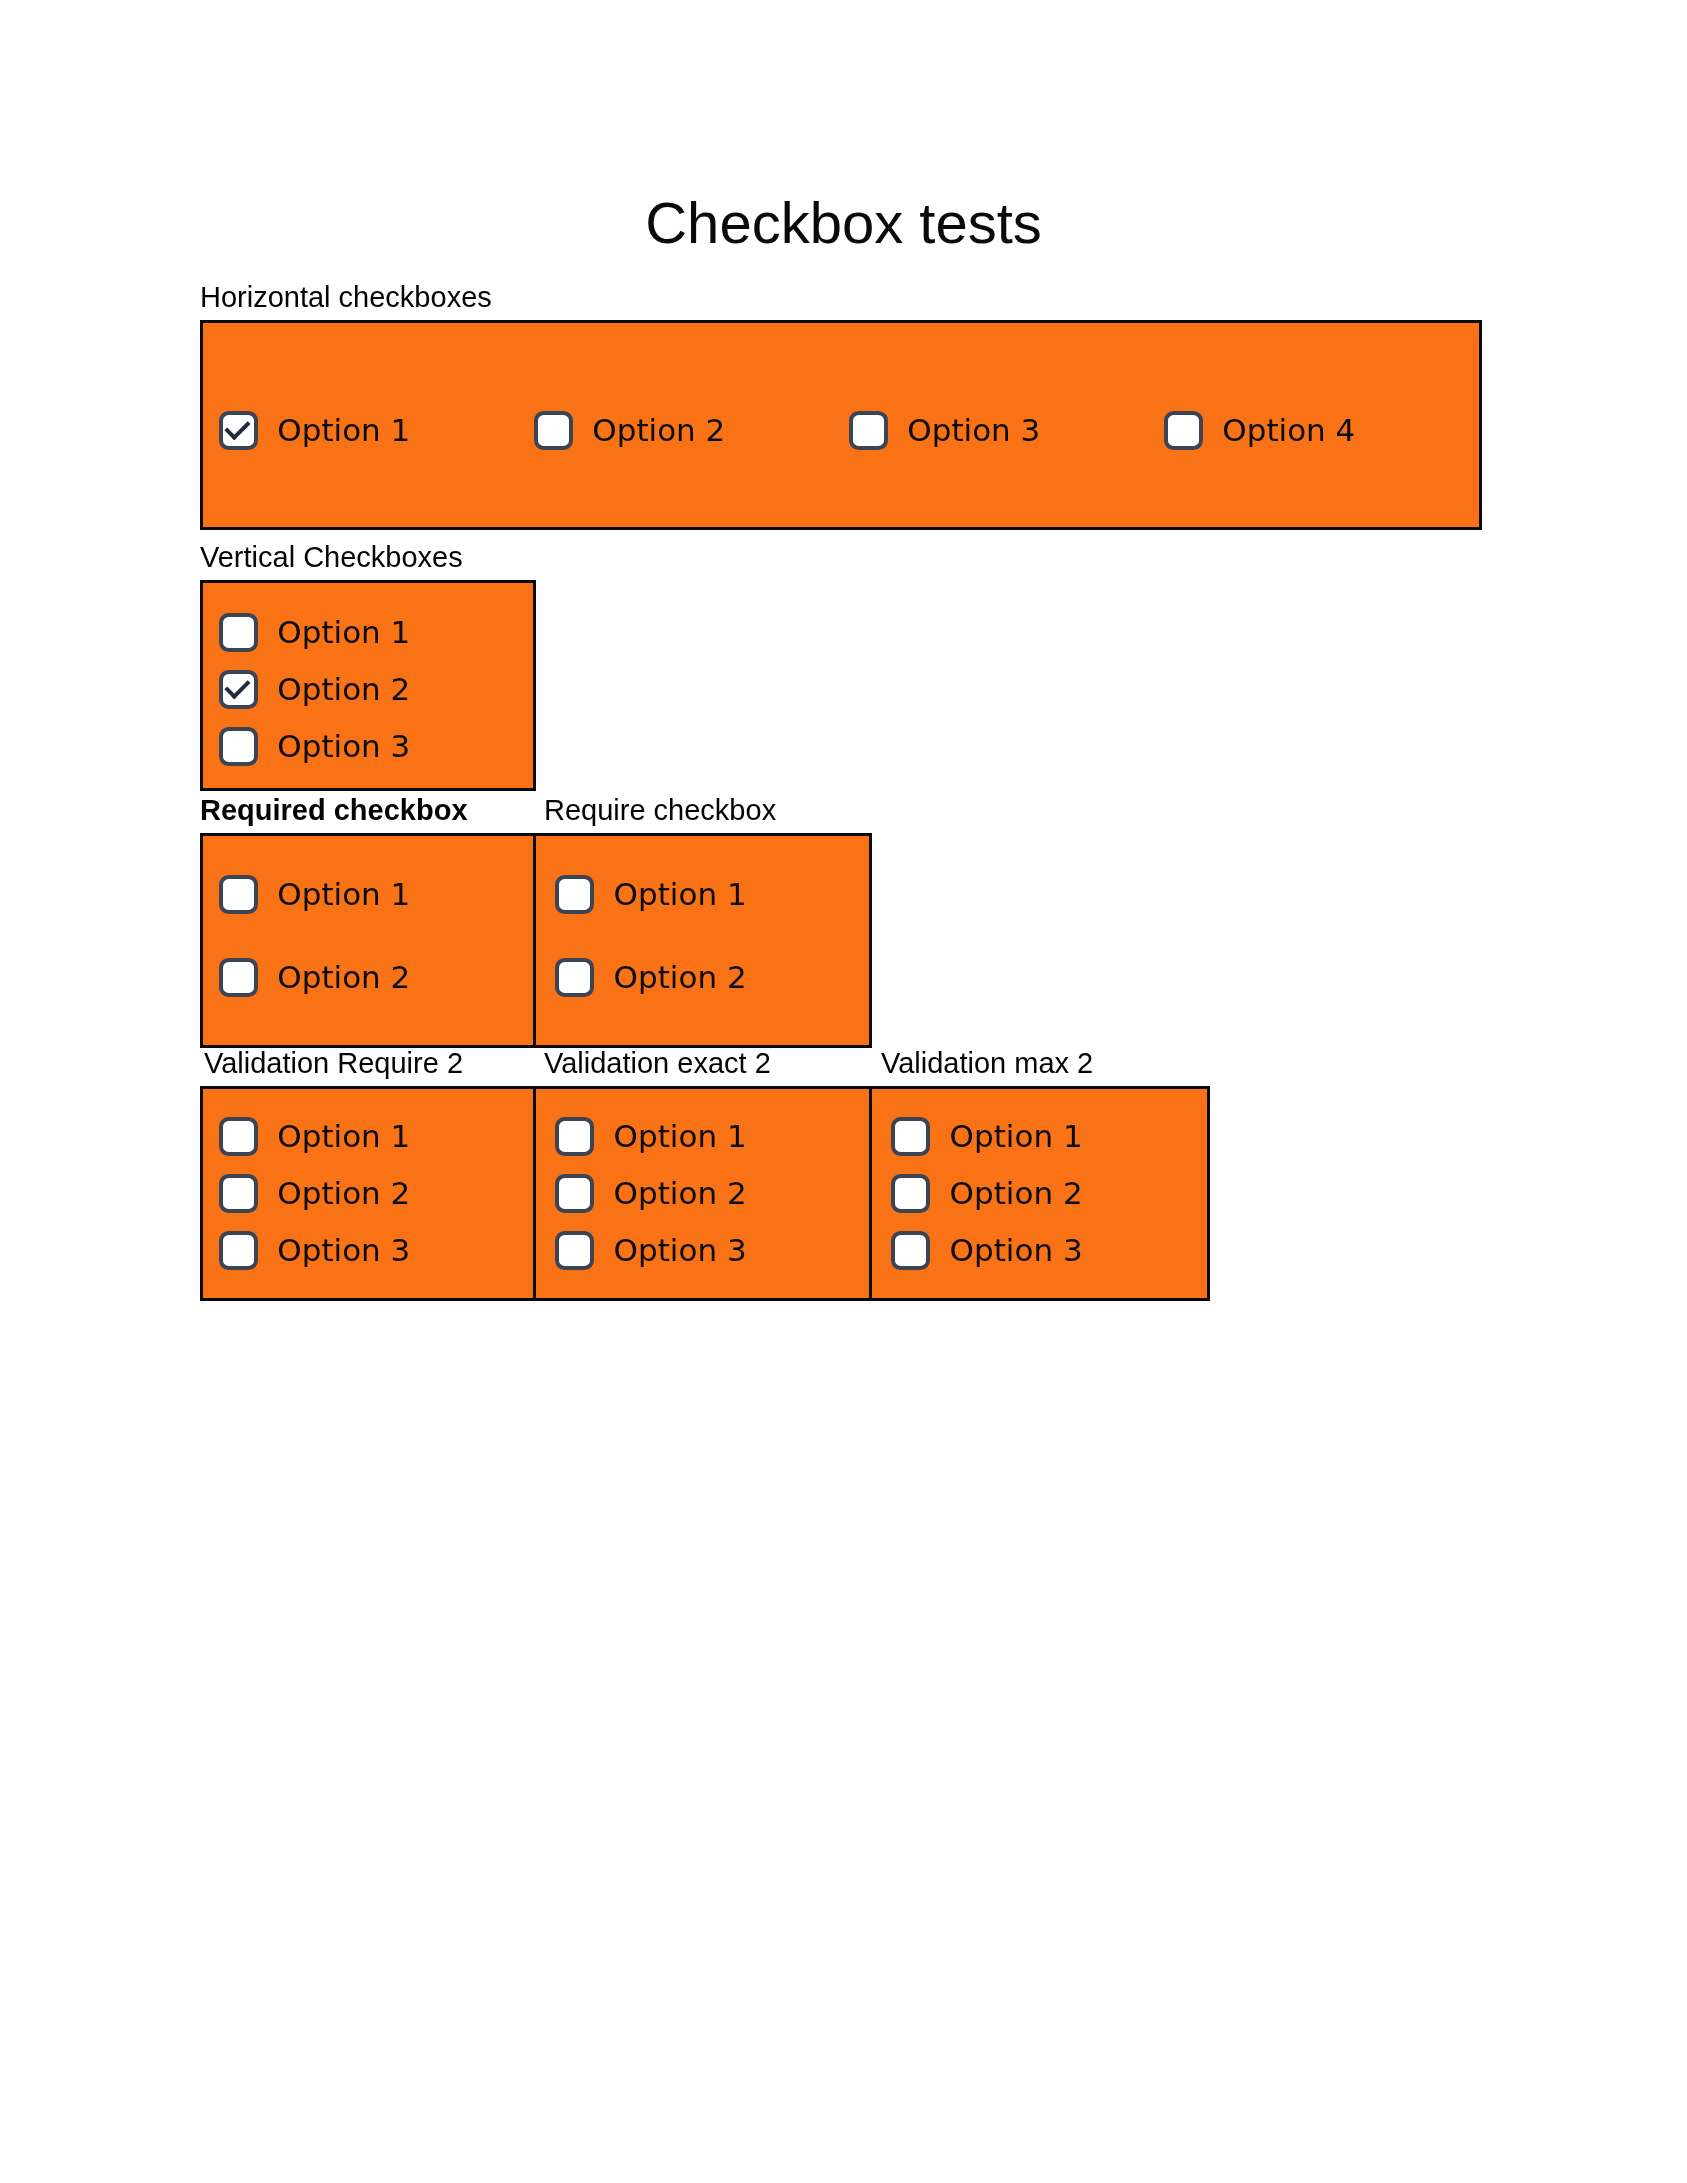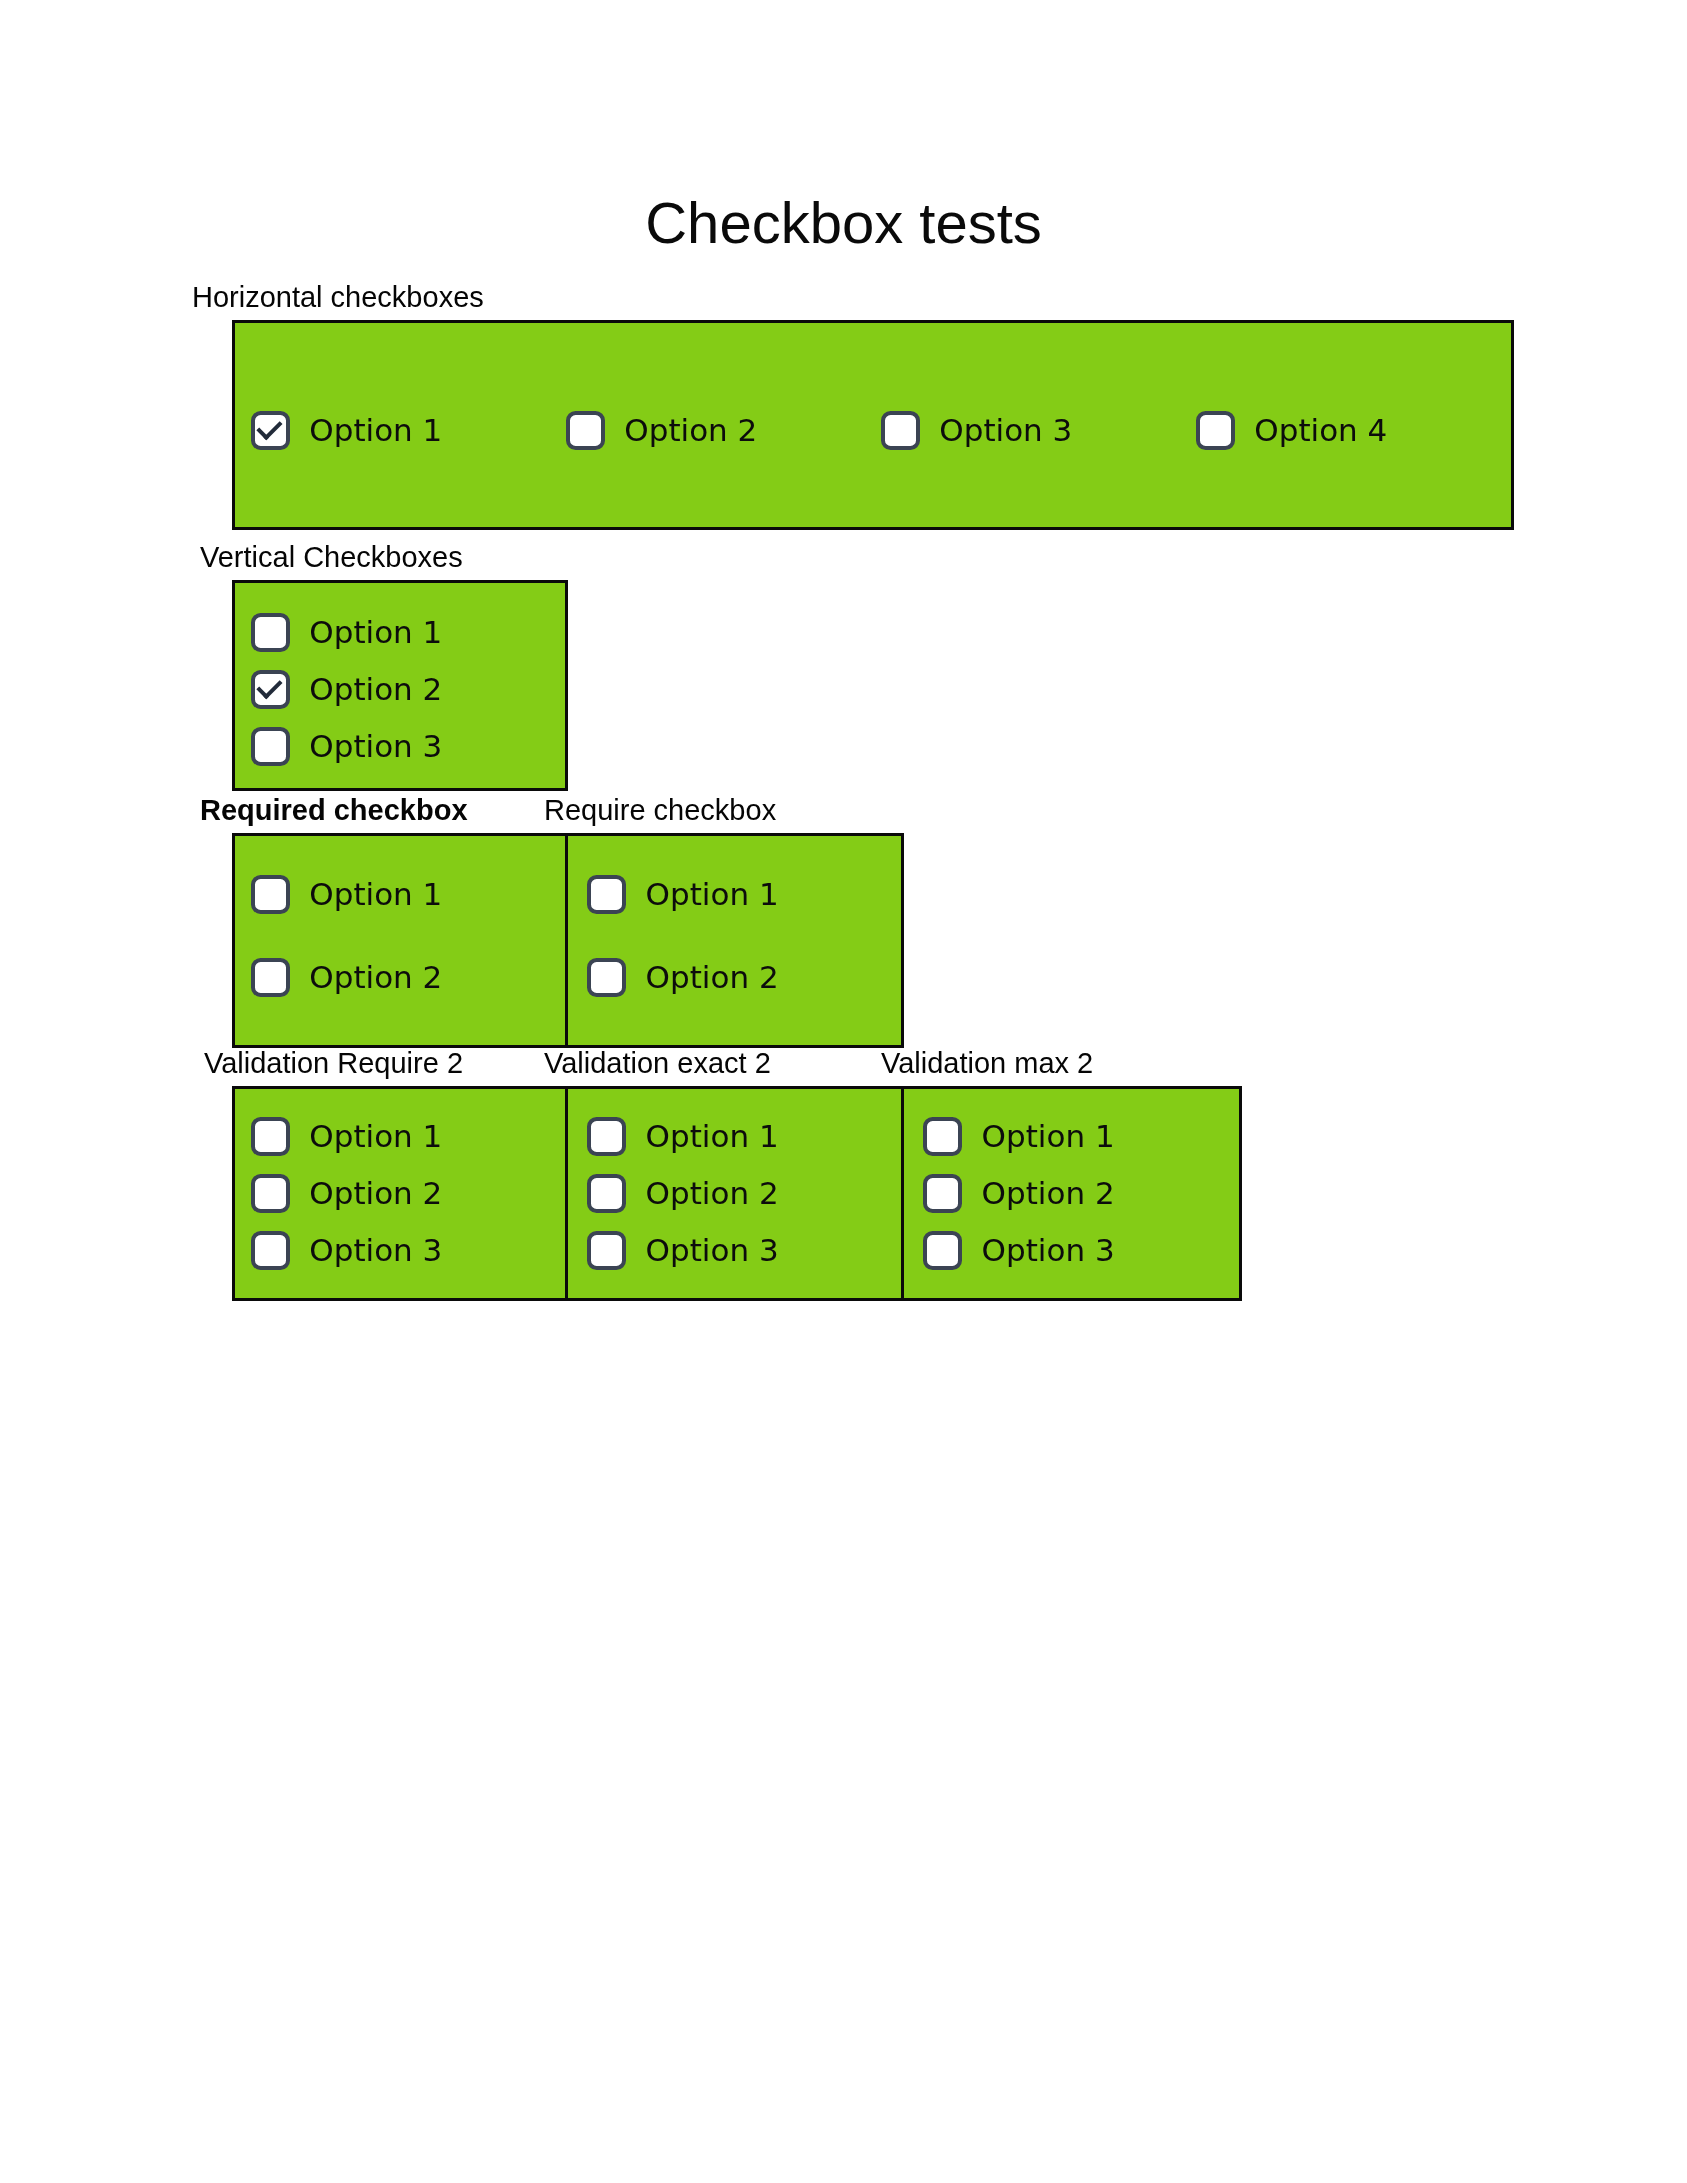--- a/index.html
+++ b/index.html
@@ -21,24 +21,23 @@
     letter-spacing: 0;
   }
   .sec-label {
     position: absolute;
     font: 400 29px/1.2 "Liberation Sans", sans-serif;
     color: #050505;
     white-space: nowrap;
   }
   .panel {
     position: absolute;
-    background: #84cc16;
+    background: #f97316;
     border: 3.4px solid #0a0a0a;
     display: flex;
-    margin-left: 32px;
   }
   .col { flex-direction: column; }
   
   #panel-horizontal { left: 200px; top: 320px; width: 1282px; height: 210px;
                       align-items: center; padding: 11px 0 0 16px; }
   #panel-vertical   { left: 200px; top: 580px;  width: 336px; height: 211px;
                       padding: 30px 0 0 16px; gap: 18px; }
   #panel-required   { left: 200px; top: 833px; width: 336px; height: 215px;
                       padding: 39px 0 0 16px; gap: 44px; }
   #panel-readonly   { left: 536px; top: 833px; width: 336px; height: 215px;
@@ -75,21 +74,21 @@
     font: 400 31px/1.2 "DejaVu Sans", sans-serif;
     color: #0c0c0c;
     white-space: nowrap;
   }
 </style>
 </head>
 <body>
 
 <h1 class="title">Checkbox tests</h1>
 
-<div class="sec-label" style="left:192px; top:280px;">Horizontal checkboxes</div>
+<div class="sec-label" style="left:200px; top:280px;">Horizontal checkboxes</div>
 <div class="panel" id="panel-horizontal">
   <div class="h-item opt-row">
     <span class="cb checked"></span>
     <span class="opt-label">Option 1</span>
   </div>
   <div class="h-item opt-row">
     <span class="cb"></span>
     <span class="opt-label">Option 2</span>
   </div>
   <div class="h-item opt-row">

